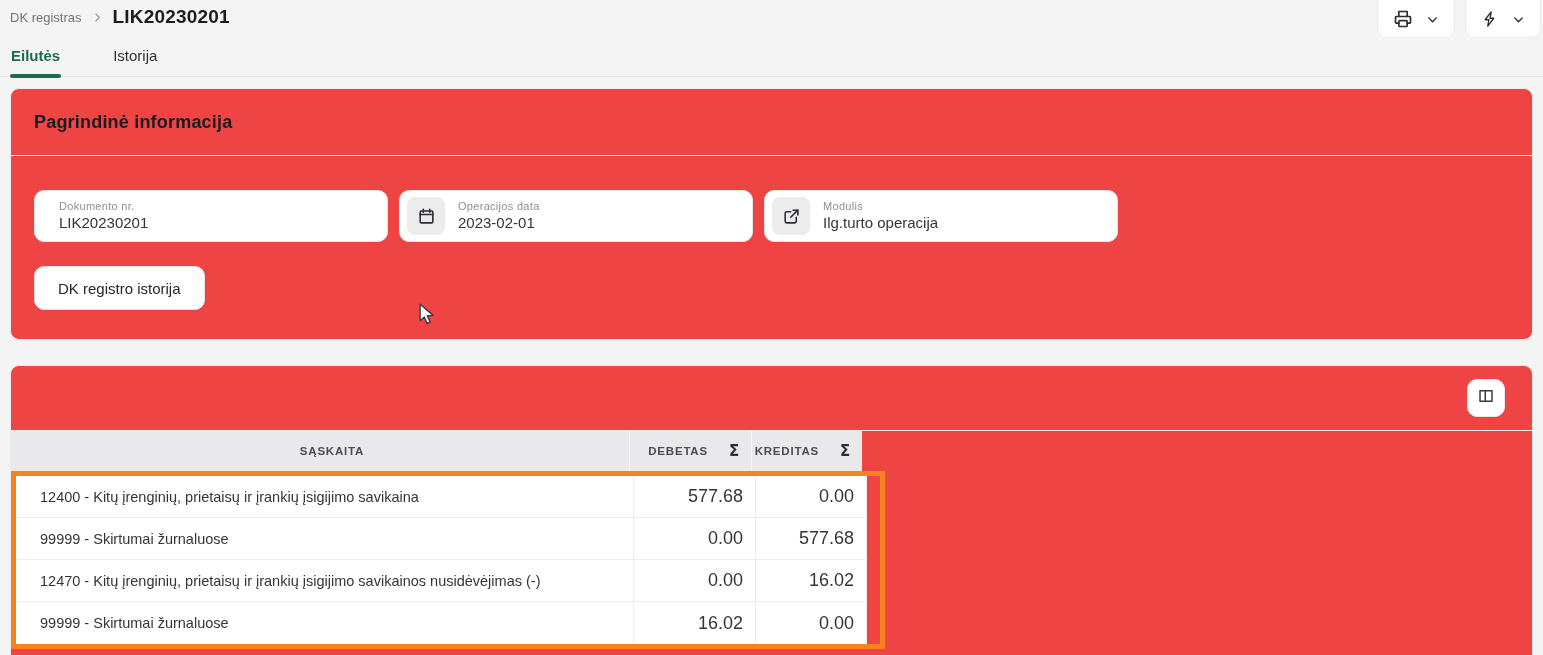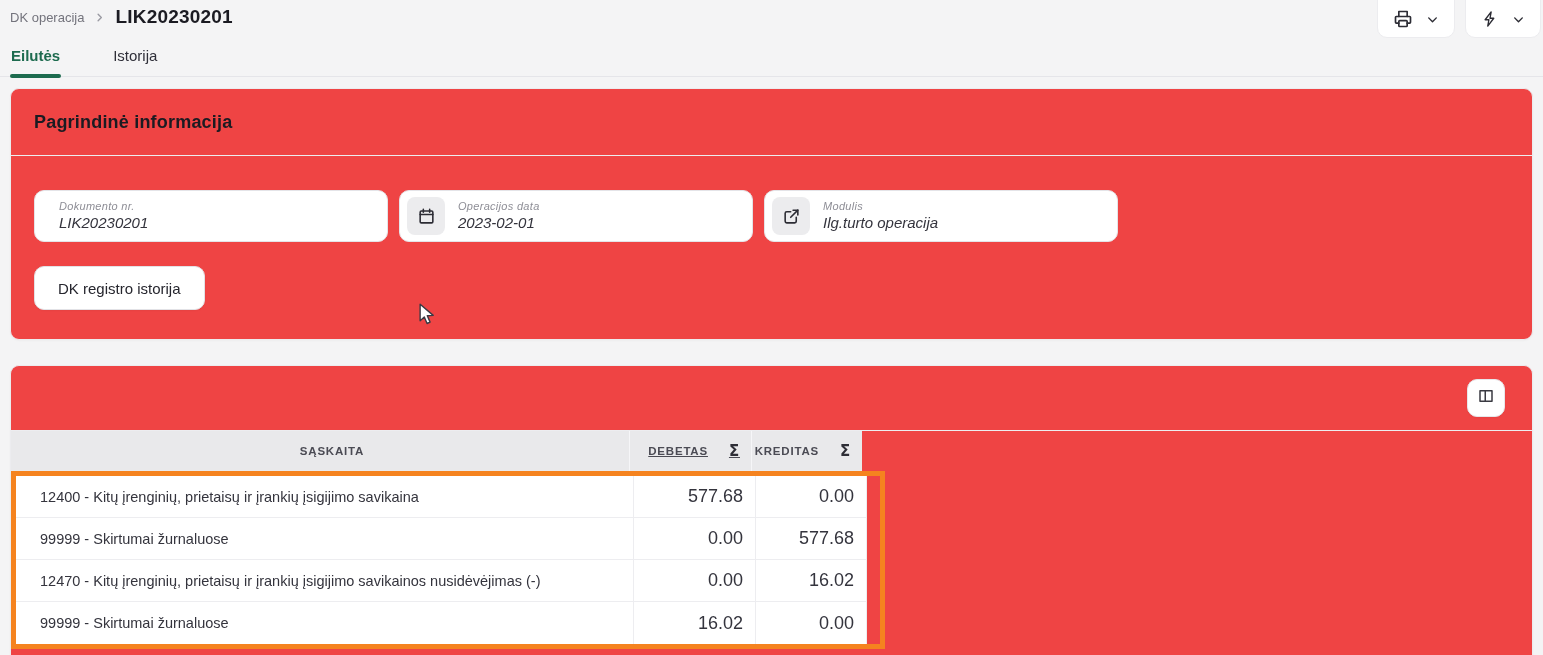--- a/index.html
+++ b/index.html
@@ -38,21 +38,21 @@
   .card{position:absolute;left:10px;right:10px;background:#ef4444;border:1px solid var(--card-border);
     border-radius:9px;box-shadow:0 1px 2px rgba(20,20,30,.03);}
   .card-info{top:88px;height:252px;}
   .card-table{top:365px;height:310px;border-bottom:none;border-radius:9px 9px 0 0;}
 
   .card-head{height:67px;display:flex;align-items:center;padding:0 23px;border-bottom:1px solid var(--divider);}
   .card-head h2{font-size:18px;font-weight:700;color:var(--text-dark);letter-spacing:.2px;}
 
   .fields{display:grid;grid-template-columns:repeat(4,354px);gap:11px;padding:34px 23px 0 23px;}
   .field{height:52px;border:1px solid #e4e4e8;border-radius:10px;background:#fff;display:flex;
-    align-items:center;padding-left:24px;cursor:text;font-style:italic;}
+    align-items:center;padding-left:24px;cursor:text;}
   .field.has-icon{padding-left:7px;}
   .field-icon{width:38px;height:38px;border-radius:8px;background:#ececee;display:flex;align-items:center;
     justify-content:center;margin-right:13px;color:#2c2c34;flex:none;cursor:pointer;}
   .field-text{display:flex;flex-direction:column;line-height:1.25;min-width:0;}
   .field-label{font-size:11px;color:var(--text-gray);letter-spacing:.3px;}
   .field-value{font-size:15px;color:var(--text-body);white-space:nowrap;}
 
   .btn-secondary{display:inline-flex;align-items:center;margin:24px 0 0 23px;height:44px;padding:0 23px;
     background:#fff;border:1px solid #e2e2e6;border-radius:10px;font-size:15px;color:#26262e;
     box-shadow:0 1px 2px rgba(20,20,30,.04);cursor:pointer;}
@@ -61,21 +61,21 @@
   .table-toolbar{position:relative;height:65px;border-bottom:1px solid var(--divider);}
   .columns-btn{position:absolute;right:27px;top:13px;width:38px;height:38px;border:1px solid #e7e7ea;
     border-radius:10px;background:#fff;display:flex;align-items:center;justify-content:center;
     color:#3a3a42;box-shadow:0 1px 2px rgba(20,20,30,.04);cursor:pointer;}
 
   .thead{display:flex;width:851px;height:40px;background:#e9e9eb;align-items:center;}
   .th{font-size:11.5px;font-weight:700;letter-spacing:.8px;color:#4b4b54;text-transform:uppercase;text-align:center;}
   .th-account{width:618px;padding-left:24px;}
   .th-num{display:flex;align-items:center;justify-content:flex-end;gap:21px;height:100%;
     border-left:1px solid #f6f6f8;padding-right:11px;cursor:pointer;}
-  .th-debit{width:122px;text-decoration:underline;}
+  .th-debit{width:122px;}
   .th-credit{width:111px;}
   .sigma{font-size:15px;font-weight:700;color:#2e2e36;font-family:"DejaVu Sans",sans-serif;}
 
   .orange-frame{width:874px;border:5px solid var(--orange);}
   .tbody{width:851px;background:#fff;border-right:1px solid var(--divider);}
   .tr{display:flex;height:42px;border-bottom:1px solid var(--divider);background:#fff;cursor:pointer;}
   .tr:last-child{border-bottom:none;}
   .td{display:flex;align-items:center;font-size:14.5px;color:var(--text-body);}
   .td-account{width:618px;padding-left:24px;}
   .td-num{justify-content:flex-end;padding-right:12px;border-left:1px solid var(--divider);font-size:18px;}
@@ -83,21 +83,21 @@
   .td-credit{width:111px;}
 
   .cursor{position:absolute;left:417px;top:303px;pointer-events:none;z-index:50;}
 </style>
 </head>
 <body>
 
 <div id="app">
 
   <div class="topbar">
-    <span class="crumb">DK operacija</span>
+    <span class="crumb">DK registras</span>
     <span class="crumb-chevron">
       <svg width="11" height="11" viewBox="0 0 24 24" fill="none" stroke="currentColor" stroke-width="3" stroke-linecap="round" stroke-linejoin="round">
           <path d="M9 5l7 7-7 7"></path>
         </svg>
     </span>
     <span class="page-title">LIK20230201</span>
   </div>
 
   <div class="top-actions">
     <div class="action-btn">

